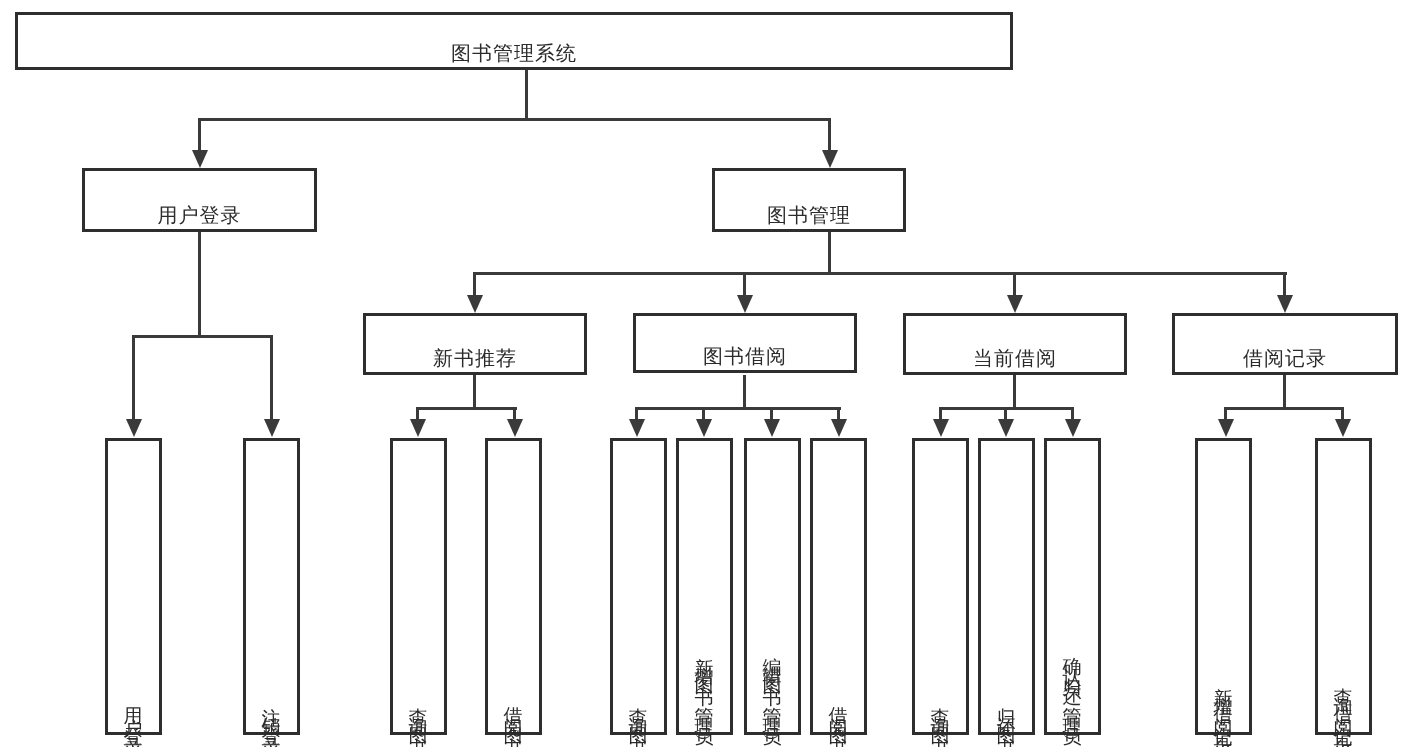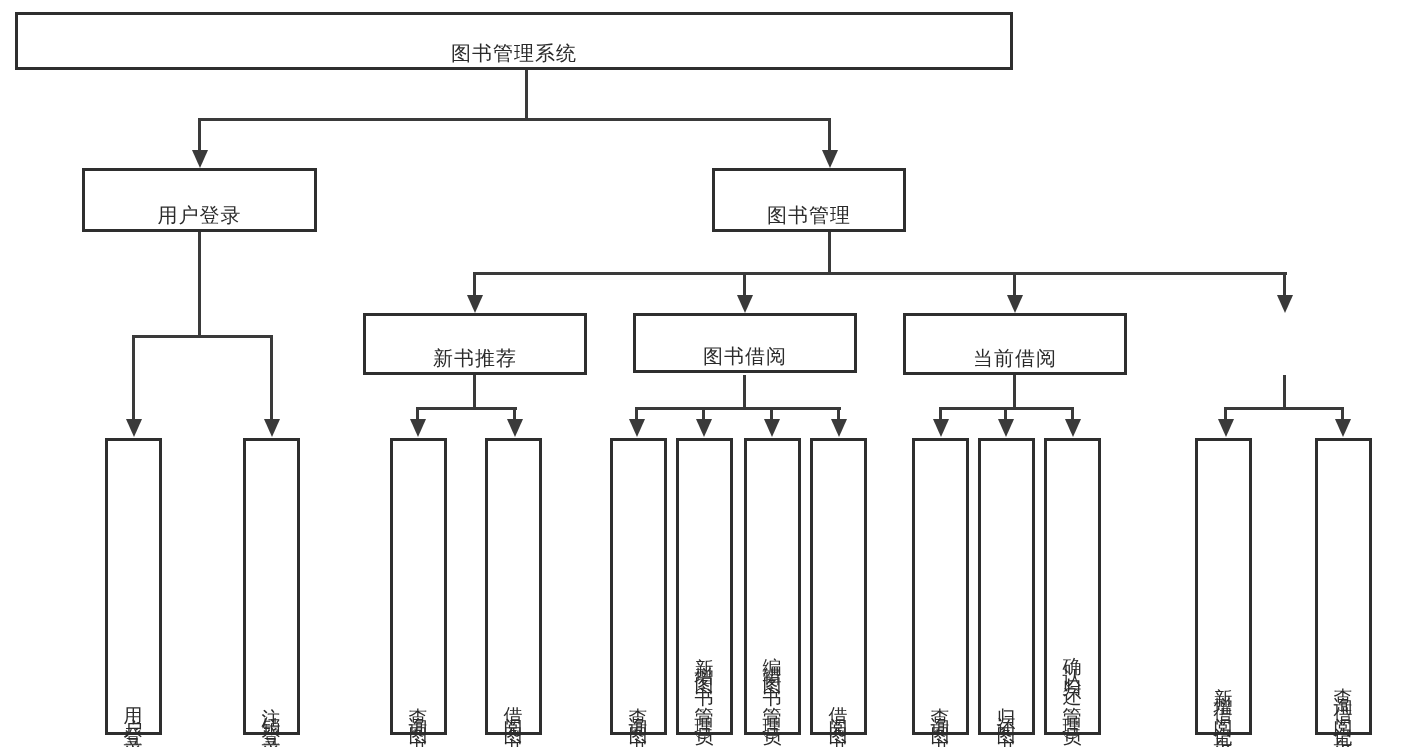--- a/index.html
+++ b/index.html
@@ -72,20 +72,23 @@
   </div>
 
   <div class="node h" style="left:363px;top:313px;width:224px;height:62px">
     <span>新书推荐</span>
   </div>
   <div class="node h" style="left:633px;top:313px;width:224px;height:60px">
     <span>图书借阅</span>
   </div>
   <div class="node h" style="left:903px;top:313px;width:224px;height:62px">
     <span>当前借阅</span>
+  </div>
+  <div class="node h" style="left:1172px;top:313px;width:226px;height:62px">
+    <span>借阅记录</span>
   </div>
 
   <div class="node v" style="left:105px;top:438px;width:57px;height:297px">
     <span>用户登录</span>
   </div>
   <div class="node v" style="left:243px;top:438px;width:57px;height:297px">
     <span>注销登录</span>
   </div>
 
   <div class="node v" style="left:390px;top:438px;width:57px;height:297px">

